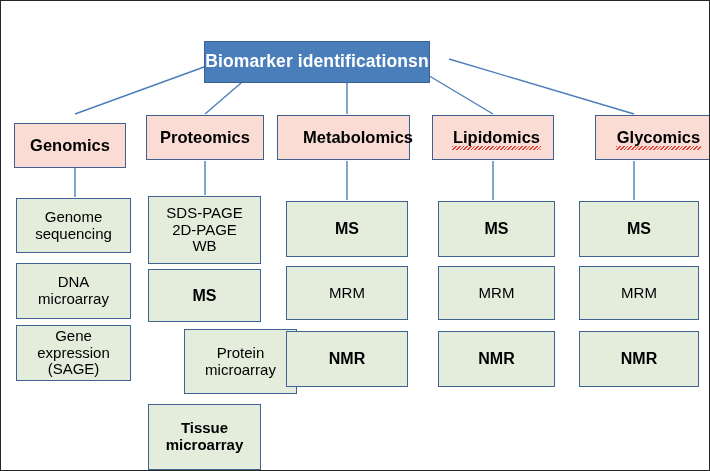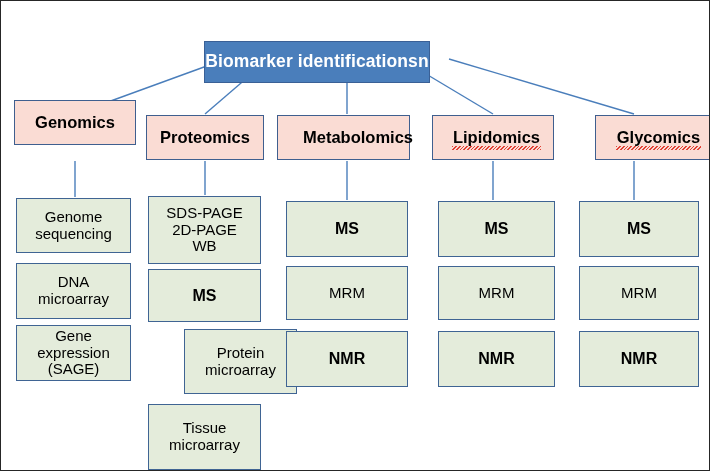--- a/index.html
+++ b/index.html
@@ -110,21 +110,21 @@
       <line x1="74" y1="160" x2="74" y2="196" stroke="#4a7ebb" stroke-width="1.4"></line>
       <line x1="204" y1="160" x2="204" y2="194" stroke="#4a7ebb" stroke-width="1.4"></line>
       <line x1="346" y1="160" x2="346" y2="199" stroke="#4a7ebb" stroke-width="1.4"></line>
       <line x1="492" y1="160" x2="492" y2="199" stroke="#4a7ebb" stroke-width="1.4"></line>
       <line x1="633" y1="160" x2="633" y2="199" stroke="#4a7ebb" stroke-width="1.4"></line>
     </svg>
 
   <div class="node root-node" style="left: 203px; top: 4px; width: 226px; height: 42px; margin-top: 36px;">Biomarker identificationsn</div>
 
   <div id="nodes-layer">
-      <div class="node header-node" style="left: 13px; top: 99px; width: 122px; height: 45px;">
+      <div class="node header-node" style="left: 13px; top: 122px; width: 112px; height: 45px;">
         <span>Genomics</span>
       </div>
       <div class="node leaf-node" style="left: 15px; top: 197px; width: 115px; height: 55px;">
         <span class="leaf-lines">
           <span>Genome</span>
           <span>sequencing</span>
         </span>
       </div>
       <div class="node leaf-node" style="left: 15px; top: 262px; width: 115px; height: 56px;">
         <span class="leaf-lines">
@@ -153,21 +153,21 @@
         <span class="leaf-lines">
           <span>MS</span>
         </span>
       </div>
       <div class="node leaf-node" style="left: 147px; top: 328px; width: 113px; height: 65px; margin-left: 36px;">
         <span class="leaf-lines">
           <span>Protein</span>
           <span>microarray</span>
         </span>
       </div>
-      <div class="node leaf-node" style="left: 147px; top: 403px; width: 113px; height: 66px;">
+      <div class="node leaf-node" style="left: 147px; top: 403px; width: 113px; height: 66px; font-weight: bold;">
         <span class="leaf-lines">
           <span>Tissue</span>
           <span>microarray</span>
         </span>
       </div>
       <div class="node header-node" style="left: 276px; top: 114px; width: 133px; height: 45px; padding-left: 29px;">
         <span>Metabolomics</span>
       </div>
       <div class="node leaf-node bold" style="left: 285px; top: 200px; width: 122px; height: 56px;">
         <span class="leaf-lines">

